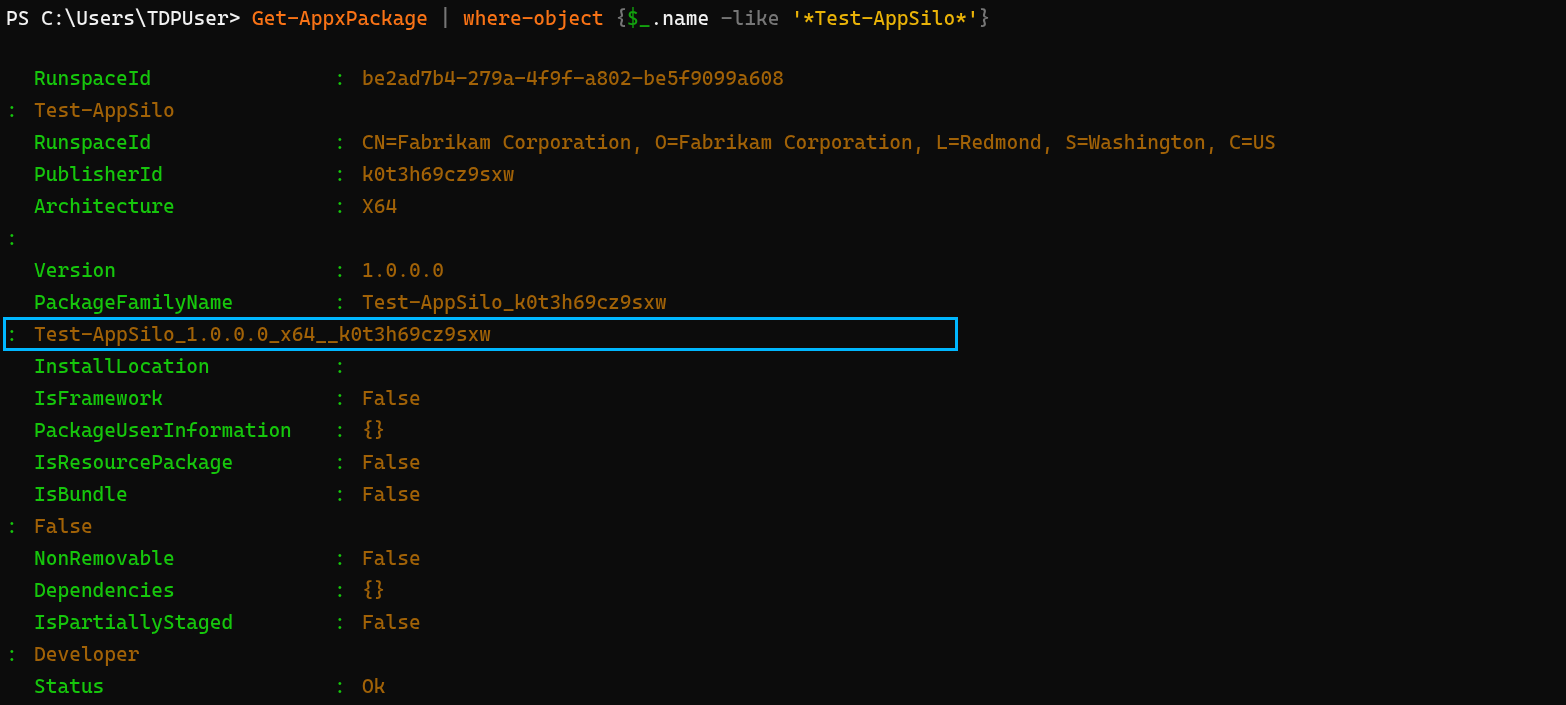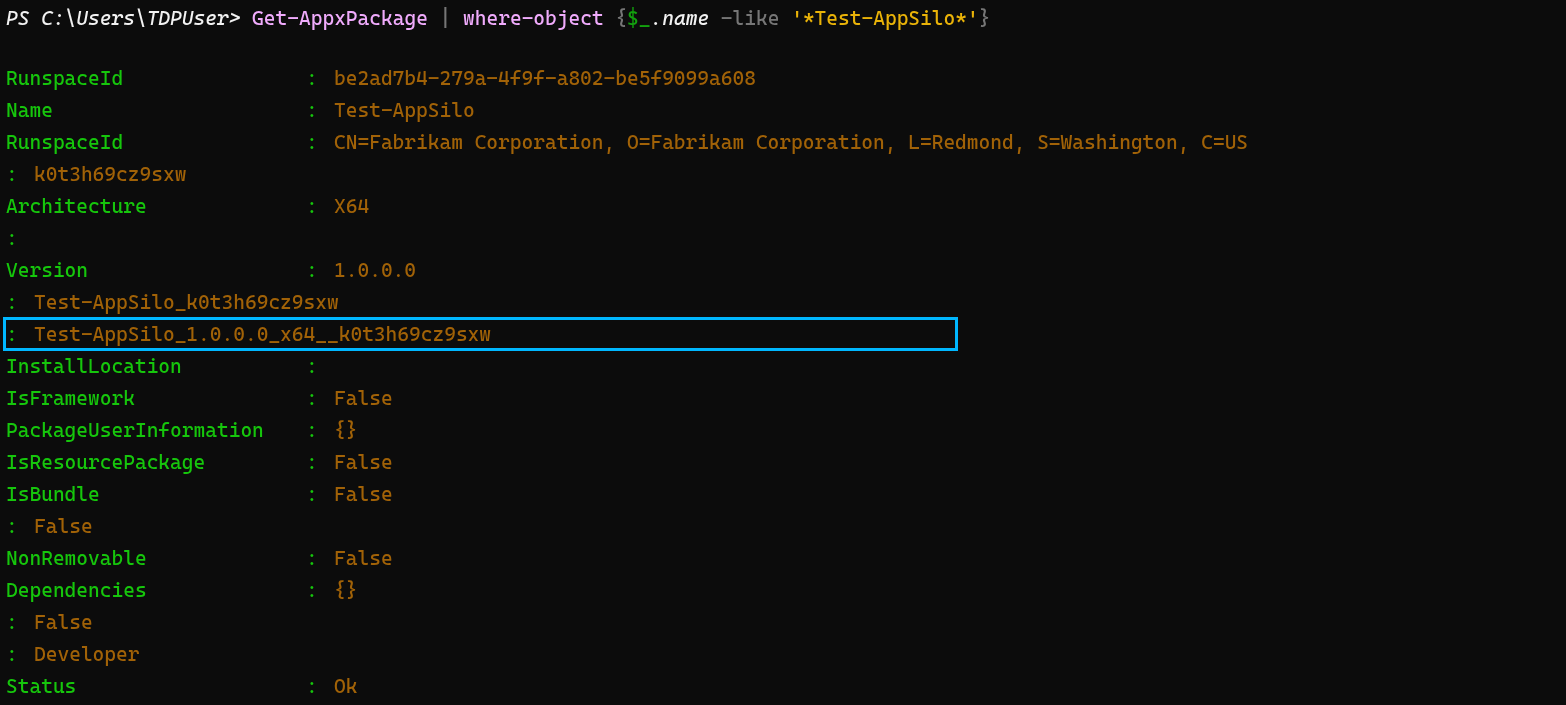--- a/index.html
+++ b/index.html
@@ -9,36 +9,37 @@
       font-size: 20px;
       margin: 0;
       padding: 2px 6px;
       line-height: 1.6;
       white-space: nowrap;
       overflow: hidden;
     }
     .prompt-line {
       margin-bottom: 28px;
     }
-    .white { color: #f2f2f2; font-style: italic; }
-    .yellow { color: #f0abfc; }
+    .white { color: #f2f2f2; }
+    .yellow { color: #f97316; }
     .gray { color: #767676; }
     .cyan { color: #eab308; }
     .green { color: #13a10e; }
     .results {
       line-height: 1.6;
     }
     .row {
       display: flex;
       position: relative;
     }
     .prop-name {
       color: #16c60c;
       width: 300px;
       flex-shrink: 0;
+      margin-left: 28px;
     }
     .colon {
       color: #16c60c;
       width: 28px;
       flex-shrink: 0;
     }
     .prop-value {
       color: #a16207;
     }
     .highlighted::before {
@@ -60,48 +61,49 @@
   <span class="white">PS C:\Users\TDPUser&gt; </span><span class="yellow">Get-AppxPackage</span><span class="gray"> | </span><span class="yellow">where-object</span><span class="gray"> {</span><span class="green">$_</span><span class="white">.name</span><span class="gray"> -like </span><span class="cyan">'*Test-AppSilo*'</span><span class="gray">}</span>
 </div>
 
 <div class="results" id="results-container">
     <div class="row">
       <span class="prop-name">RunspaceId</span>
       <span class="colon">:</span>
       <span class="prop-value">be2ad7b4-279a-4f9f-a802-be5f9099a608</span>
     </div>
     <div class="row">
-      <span class="prop-name">Name</span>
       <span class="colon">:</span>
       <span class="prop-value">Test-AppSilo</span>
     </div>
     <div class="row">
       <span class="prop-name">RunspaceId</span>
       <span class="colon">:</span>
       <span class="prop-value">CN=Fabrikam Corporation, O=Fabrikam Corporation, L=Redmond, S=Washington, C=US</span>
     </div>
     <div class="row">
+      <span class="prop-name">PublisherId</span>
       <span class="colon">:</span>
       <span class="prop-value">k0t3h69cz9sxw</span>
     </div>
     <div class="row">
       <span class="prop-name">Architecture</span>
       <span class="colon">:</span>
       <span class="prop-value">X64</span>
     </div>
     <div class="row">
       <span class="colon">:</span>
       <span class="prop-value"></span>
     </div>
     <div class="row">
       <span class="prop-name">Version</span>
       <span class="colon">:</span>
       <span class="prop-value">1.0.0.0</span>
     </div>
     <div class="row">
+      <span class="prop-name">PackageFamilyName</span>
       <span class="colon">:</span>
       <span class="prop-value">Test-AppSilo_k0t3h69cz9sxw</span>
     </div>
     <div class="row highlighted">
       <span class="colon">:</span>
       <span class="prop-value">Test-AppSilo_1.0.0.0_x64__k0t3h69cz9sxw</span>
     </div>
     <div class="row">
       <span class="prop-name">InstallLocation</span>
       <span class="colon">:</span>
@@ -134,20 +136,21 @@
       <span class="prop-name">NonRemovable</span>
       <span class="colon">:</span>
       <span class="prop-value">False</span>
     </div>
     <div class="row">
       <span class="prop-name">Dependencies</span>
       <span class="colon">:</span>
       <span class="prop-value">{}</span>
     </div>
     <div class="row">
+      <span class="prop-name">IsPartiallyStaged</span>
       <span class="colon">:</span>
       <span class="prop-value">False</span>
     </div>
     <div class="row">
       <span class="colon">:</span>
       <span class="prop-value">Developer</span>
     </div>
     <div class="row">
       <span class="prop-name">Status</span>
       <span class="colon">:</span>

